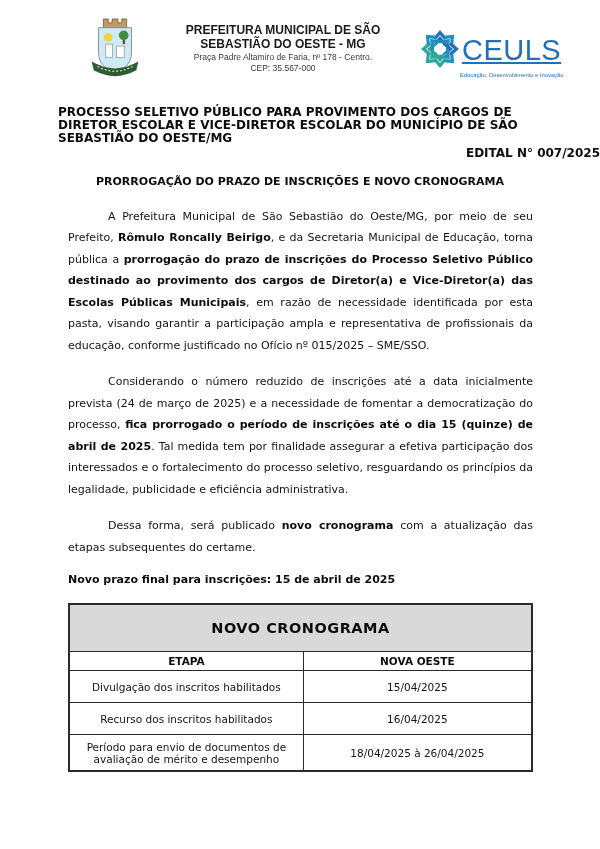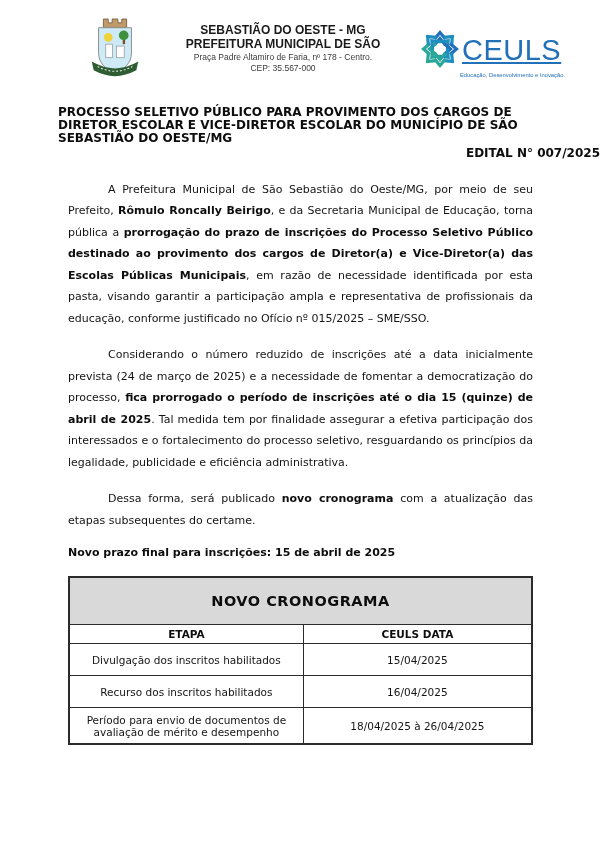--- a/index.html
+++ b/index.html
@@ -83,22 +83,22 @@
         <rect x="40" y="22" width="2.4" height="7" fill="#7a4a28"></rect>
         <circle cx="41" cy="20" r="5" fill="#3e8f3e"></circle>
         <rect x="22.5" y="29" width="7" height="14" fill="#ffffff" stroke="#8d8d8d" stroke-width="0.7"></rect>
         <rect x="33.5" y="31" width="8" height="12" fill="#ffffff" stroke="#8d8d8d" stroke-width="0.7"></rect>
         <path d="M8,47 q24,14 48,0 l-2,9 q-22,12 -44,0 z" fill="#2f5d33"></path>
         <path d="M14,52 q18,10 36,0" fill="none" stroke="#ffffff" stroke-width="1.1" stroke-dasharray="2,2" opacity="0.85"></path>
       </svg>
     </span>
 
     <div class="org-block">
+      <div class="org-name">PREFEITURA MUNICIPAL DE SÃO</div>
       <div class="org-name">SEBASTIÃO DO OESTE - MG</div>
-      <div class="org-name">PREFEITURA MUNICIPAL DE SÃO</div>
       <div class="org-addr">Praça Padre Altamiro de Faria, nº 178 - Centro.</div>
       <div class="org-addr">CEP: 35.567-000</div>
     </div>
 
     <div class="ceuls">
       <div class="ceuls-top">
         <span>
           <svg width="40" height="40" viewBox="0 0 40 40" aria-hidden="true">
             <defs>
               <path id="chv" d="M-5.5,3 L0,-3.5 L5.5,3" fill="none" stroke-width="3.2"></path>
@@ -140,20 +140,21 @@
           </svg>
         </span>
         <span class="ceuls-word">CEULS</span>
       </div>
       <div class="ceuls-tag">Educação, Desenvolvimento e Inovação.</div>
     </div>
   </div>
 
   <div class="doc-title">PROCESSO SELETIVO PÚBLICO PARA PROVIMENTO DOS CARGOS DE DIRETOR ESCOLAR E VICE-DIRETOR ESCOLAR DO MUNICÍPIO DE SÃO SEBASTIÃO DO OESTE/MG</div>
   <div class="doc-edital">EDITAL N° 007/2025</div>
+  <div class="doc-subtitle">PRORROGAÇÃO DO PRAZO DE INSCRIÇÕES E NOVO CRONOGRAMA</div>
 
   <div class="body-wrap">
 
     <p class="par"><span>A Prefeitura Municipal de São Sebastião do Oeste/MG, por meio de seu Prefeito, </span><b>Rômulo Roncally Beirigo</b><span>, e da Secretaria Municipal de Educação, torna pública a </span><b>prorrogação do prazo de inscrições do Processo Seletivo Público destinado ao provimento dos cargos de Diretor(a) e Vice-Diretor(a) das Escolas Públicas Municipais</b><span>, em razão de necessidade identificada por esta pasta, visando garantir a participação ampla e representativa de profissionais da educação, conforme justificado no Ofício nº 015/2025 – SME/SSO.</span></p>
 
     <p class="par"><span>Considerando o número reduzido de inscrições até a data inicialmente prevista (24 de março de 2025) e a necessidade de fomentar a democratização do processo, </span><b>fica prorrogado o período de inscrições até o dia 15 (quinze) de abril de 2025</b><span>. Tal medida tem por finalidade assegurar a efetiva participação dos interessados e o fortalecimento do processo seletivo, resguardando os princípios da legalidade, publicidade e eficiência administrativa.</span></p>
 
     <p class="par"><span>Dessa forma, será publicado </span><b>novo cronograma</b><span> com a atualização das etapas subsequentes do certame.</span></p>
 
     <div class="deadline">Novo prazo final para inscrições: 15 de abril de 2025</div>
@@ -162,21 +163,21 @@
       <colgroup>
           <col class="c-etapa">
           <col>
         </colgroup>
       <tbody>
         <tr>
           <td class="t-title" colspan="2">NOVO CRONOGRAMA</td>
         </tr>
         <tr class="t-head">
           <td>ETAPA</td>
-          <td>CEULS DATA</td>
+          <td>NOVA OESTE</td>
         </tr>
         <tr class="r-tall">
           <td>Divulgação dos inscritos habilitados</td>
           <td>15/04/2025</td>
         </tr>
         <tr class="r-tall">
           <td>Recurso dos inscritos habilitados</td>
           <td>16/04/2025</td>
         </tr>
         <tr class="r-two">

